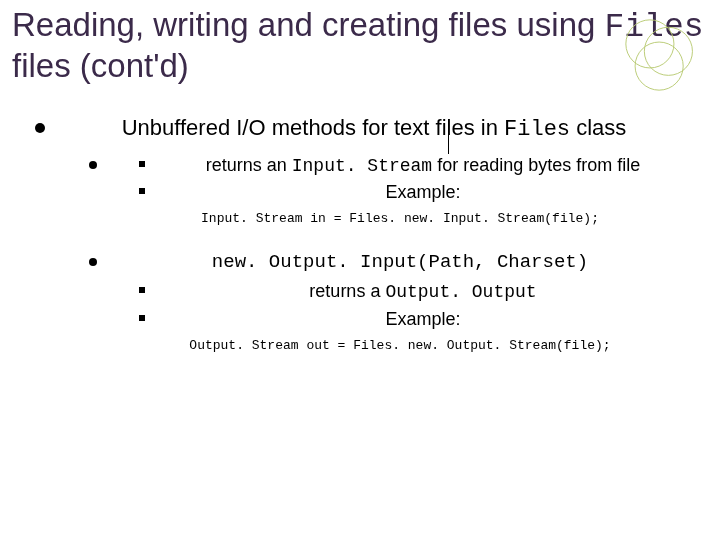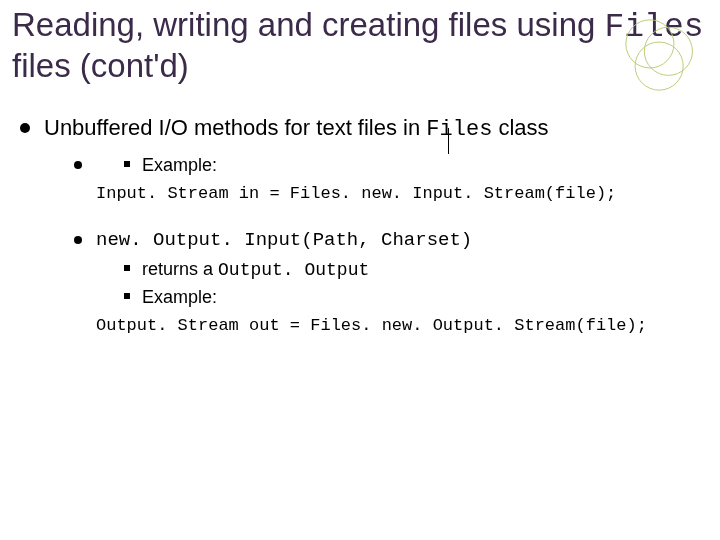--- a/index.html
+++ b/index.html
@@ -30,22 +30,23 @@
   }
   .corner {
     position: absolute;
     top: 18px;
     right: 22px;
     width: 74px;
     height: 74px;
   }
   ul.body {
     list-style: none;
-    margin: 0;
+    margin: 15px;
     padding: 0 6px 0 6px;
+    text-align: center;
   }
   ul.body > li {
     position: relative;
     padding-left: 26px;
     font-size: 22px;
     line-height: 1.35;
     margin-bottom: 10px;
   }
   ul.body > li::before {
     content: "";
@@ -100,21 +101,21 @@
     content: "";
     position: absolute;
     left: 0;
     top: 8px;
     width: 6px;
     height: 6px;
     background: #000;
   }
   .codeblock {
     font-family: "Courier New", Courier, monospace;
-    font-size: 17px;
+    font-size: 13px;
     margin: 6px 0 22px 52px;
   }
   .cursor {
     position: absolute;
     top: 128px;
     left: 448px;
     width: 1px;
     height: 26px;
     background: #000;
   }
@@ -136,20 +137,23 @@
 
   <div class="cursor"></div>
 
   <ul class="body">
     <li>
       <span>Unbuffered I/O methods for text files in </span><span class="code-inline">Files</span><span> class</span>
 
       <ul class="sub1">
         <li>
           <ul class="sub2">
+            <li>
+              <span>returns an </span><span class="code-inline">Input. Stream</span><span> for reading bytes from file</span>
+            </li>
             <li>Example:</li>
           </ul>
         </li>
       </ul>
       <div class="codeblock">Input. Stream in = Files. new. Input. Stream(file);</div>
 
       <ul class="sub1">
         <li>
           <span>new. Output. Input(Path, Charset)</span>
           <ul class="sub2">

